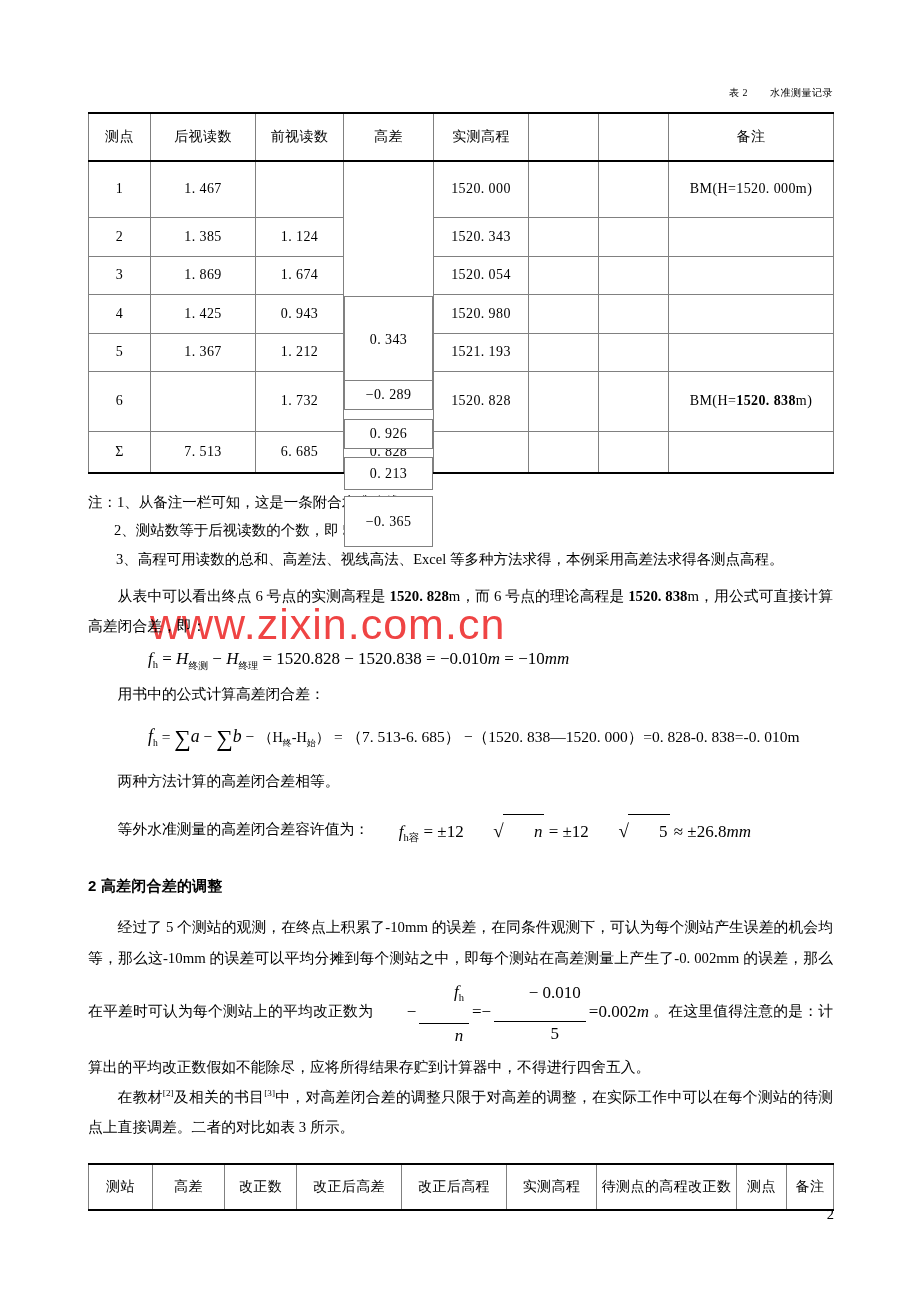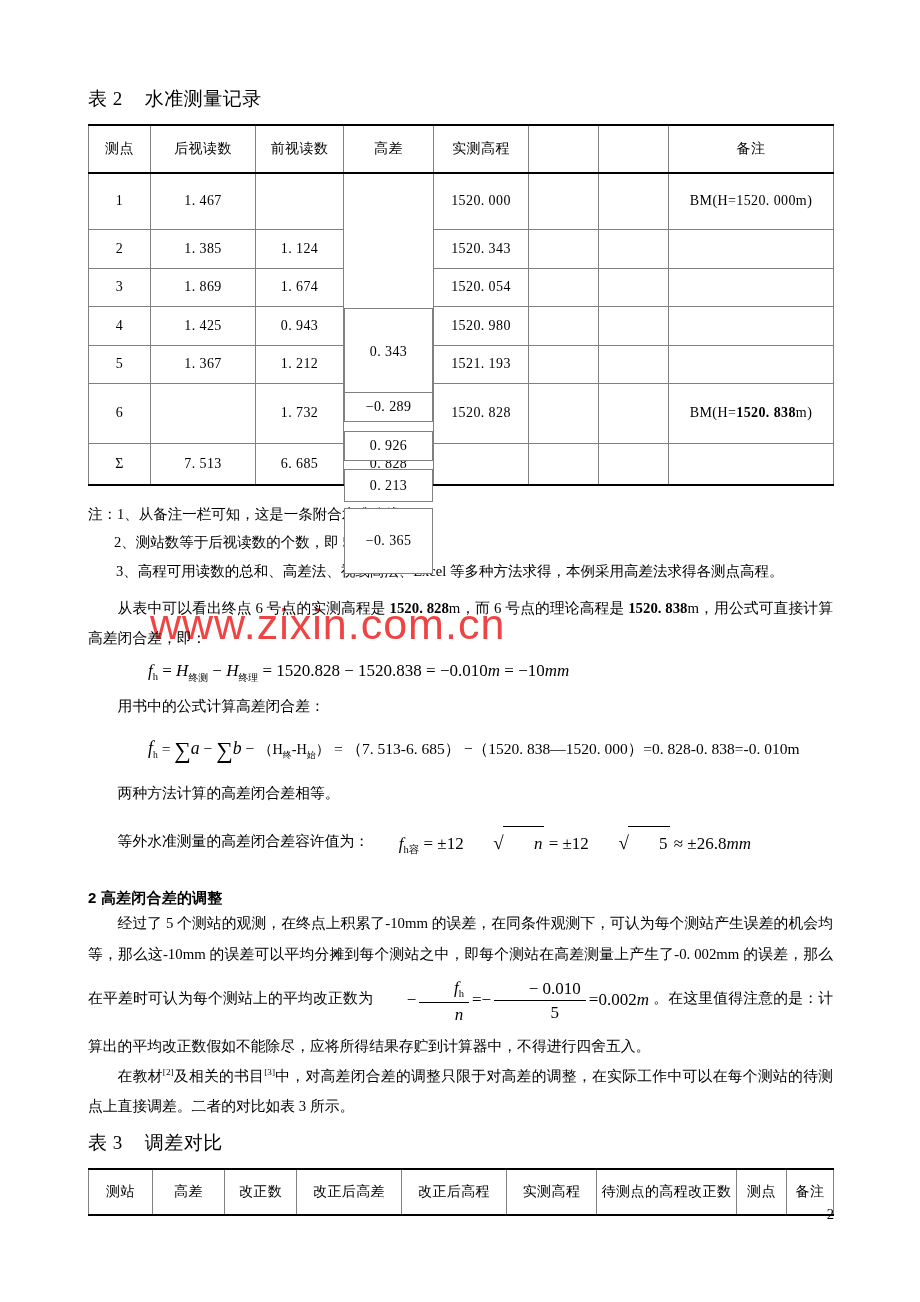--- a/index.html
+++ b/index.html
@@ -38,22 +38,22 @@
     white-space: nowrap;
     user-select: none;
     pointer-events: none;
     z-index: 0;
   }
 
   .layer { position: relative; z-index: 2; }
 
   
   .tbl-caption {
-    text-align: left;
-    font-size: 19px;
+    text-align: right;
+    font-size: 10px;
     margin: 0;
     padding: 0;
     letter-spacing: 0.5px;
   }
   .tbl-caption .gap { display: inline-block; width: 22px; }
 
   
   table.doc-tbl {
     border-collapse: collapse;
     width: 745px;
@@ -166,35 +166,35 @@
   
   .frac {
     display: inline-block;
     vertical-align: middle;
     text-align: center;
     margin: 0 3px;
   }
   .frac > .num {
     display: block;
     border-bottom: 1.3px solid #000;
-    padding: 0 5px 1px 5px;
+    padding: 0 5px 18px 5px;
     line-height: 1.25;
   }
   .frac > .den {
     display: block;
     padding: 1px 5px 0 5px;
     line-height: 1.25;
   }
 
   
   h2.sec-head {
     font-family: "Liberation Sans", sans-serif;
     font-size: 15px;
     font-weight: bold;
-    margin: 6px 0 0 0;
+    margin: 6px 0 16px 0;
     letter-spacing: 0.2px;
   }
 
   sup.ref { font-size: 0.62em; vertical-align: super; }
 
   
   table.tbl3 {
     border-collapse: collapse;
     width: 745px;
     table-layout: fixed;
@@ -265,21 +265,21 @@
         <tr style="height:56px">
           <td>1</td>
           <td>1. 467</td>
           <td></td>
           <td class="hd-cell" rowspan="6">
             <div class="hd-stack" id="hdStack">
               <div class="hd-box" style="top:0px;height:88px">0. 343</div>
               <div class="hd-box" style="top:84px;height:30px">−0. 289</div>
               <div class="hd-box" style="top:123px;height:30px">0. 926</div>
               <div class="hd-box" style="top:161px;height:33px">0. 213</div>
-              <div class="hd-box" style="top:200px;height:66px">−0. 365</div>
+              <div class="hd-box" style="top:200px;height:51px">−0. 365</div>
             </div>
           </td>
           <td>1520. 000</td>
           <td></td>
           <td></td>
           <td>BM(H=1520. 000m)</td>
         </tr>
 
         <tr style="height:39px">
           <td>2</td>
@@ -405,23 +405,20 @@
 
 
     <h2 class="sec-head"><span>2</span> <span>高差闭合差的调整</span></h2>
 
     <p class="para indent"><span>经过了 5 个测站的观测，在终点上积累了-10mm 的误差，在同条件观测下，可认为每个测站产生误差的机会均等，那么这-10mm 的误差可以平均分摊到每个测站之中，即每个测站在高差测量上产生了-0. 002mm 的误差，那么在平差时可认为每个测站上的平均改正数为</span><span class="formula inline-f" style="font-size:17px;padding:0 4px"><span>−</span><span class="frac"><span class="num ital"><span>f</span><span class="sub">h</span></span><span class="den ital">n</span></span><span>=</span><span>−</span><span class="frac"><span class="num">− 0.010</span><span class="den">5</span></span><span>=</span><span>0.002</span><span class="ital">m</span></span><span>。在这里值得注意的是：计算出的平均改正数假如不能除尽，应将所得结果存贮到计算器中，不得进行四舍五入。</span></p>
 
     <p class="para indent"><span>在教材</span><sup class="ref">[2]</sup><span>及相关的书目</span><sup class="ref">[3]</sup><span>中，对高差闭合差的调整只限于对高差的调整，在实际工作中可以在每个测站的待测点上直接调差。二者的对比如表 3 所示。</span></p>
 
     <div class="spacer-8"></div>
 
-    <div class="tbl-caption">
-      <span>表 3</span><span class="gap"></span><span>调差对比</span>
-    </div>
     <div class="spacer-12"></div>
 
     <table class="tbl3">
       <colgroup>
         <col style="width:64px">
           <col style="width:72px">
           <col style="width:72px">
         <col style="width:105px">
           <col style="width:105px">
           <col style="width:90px">

